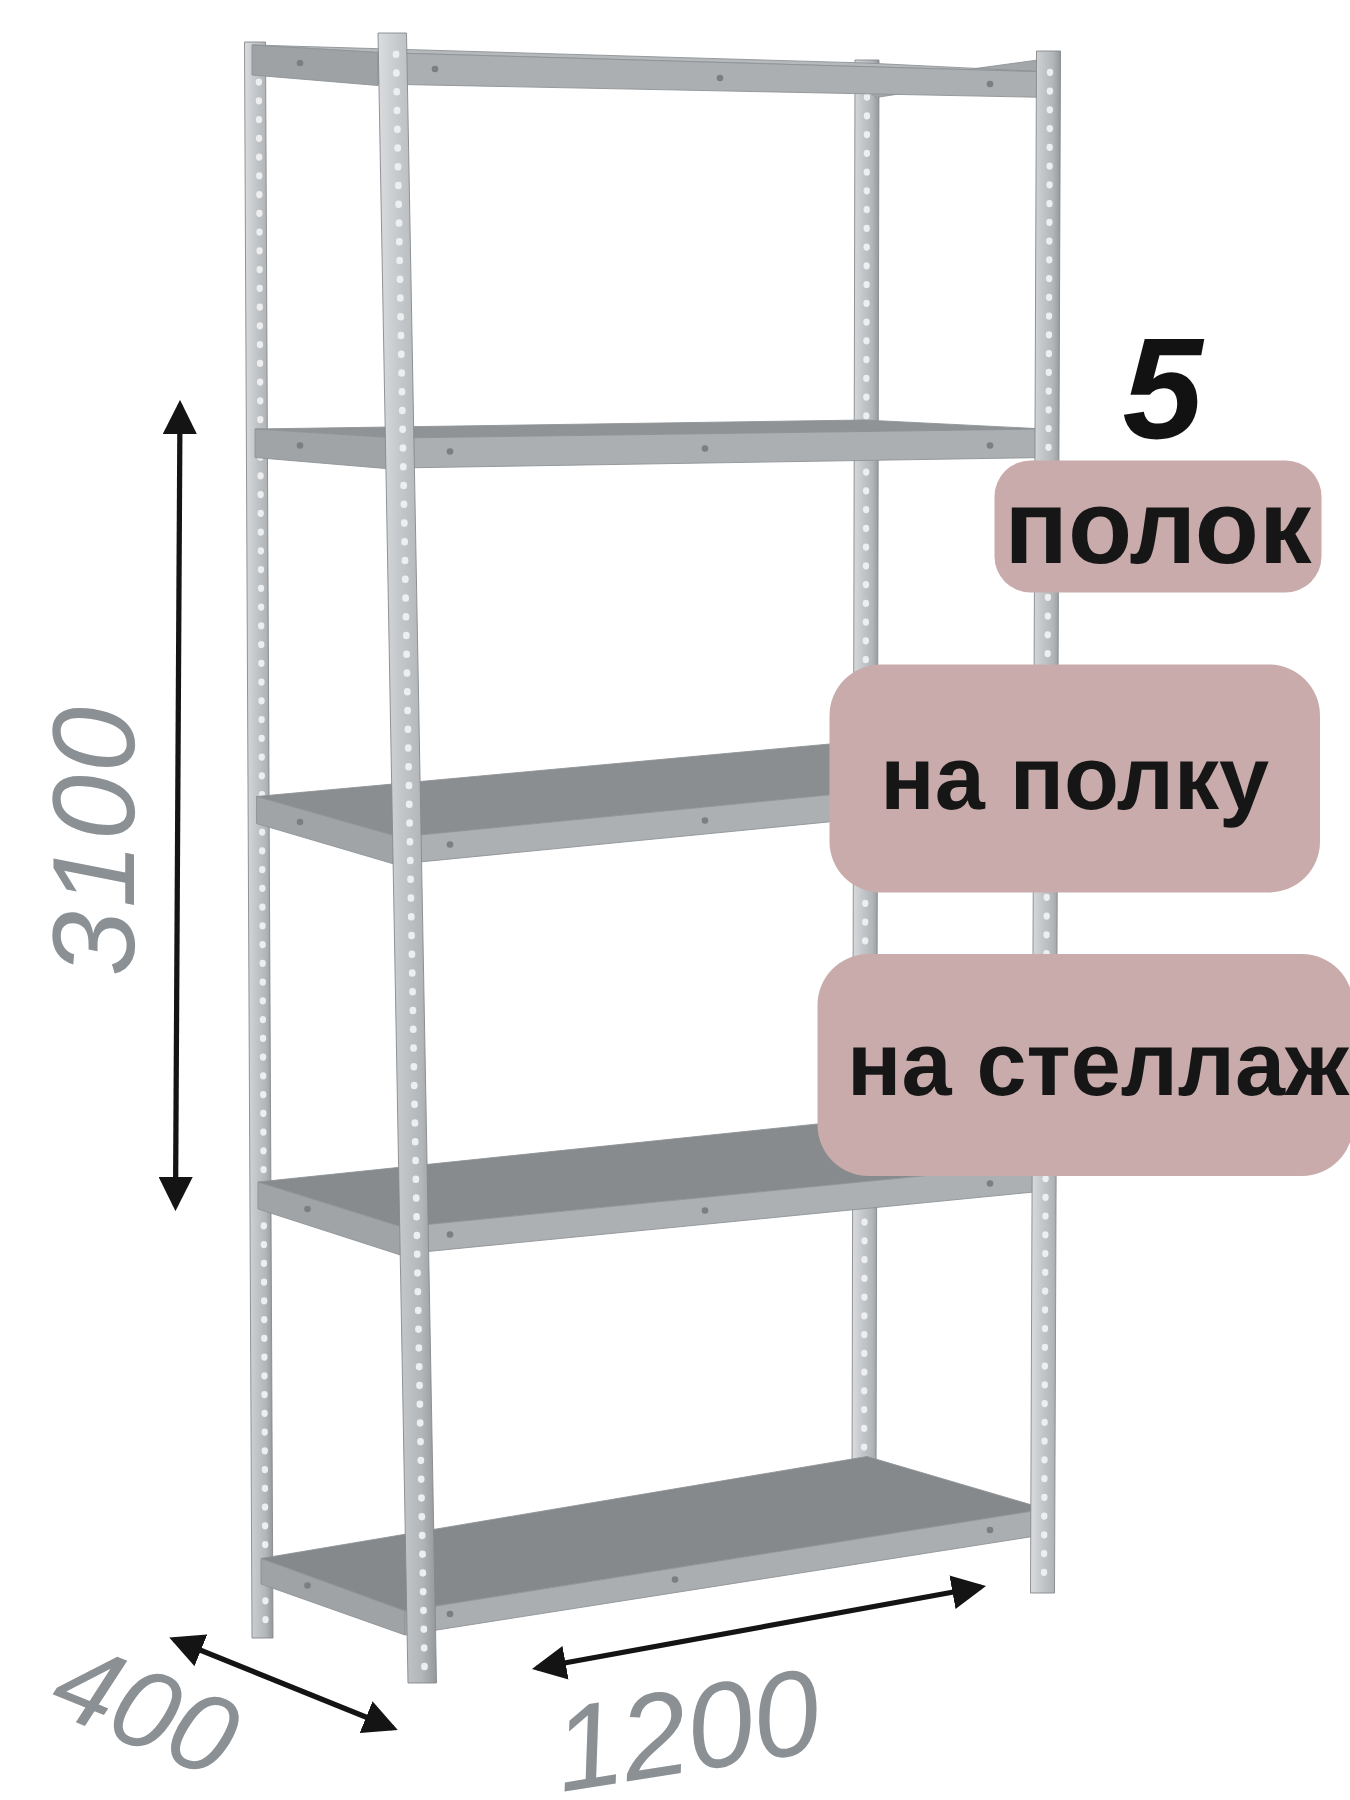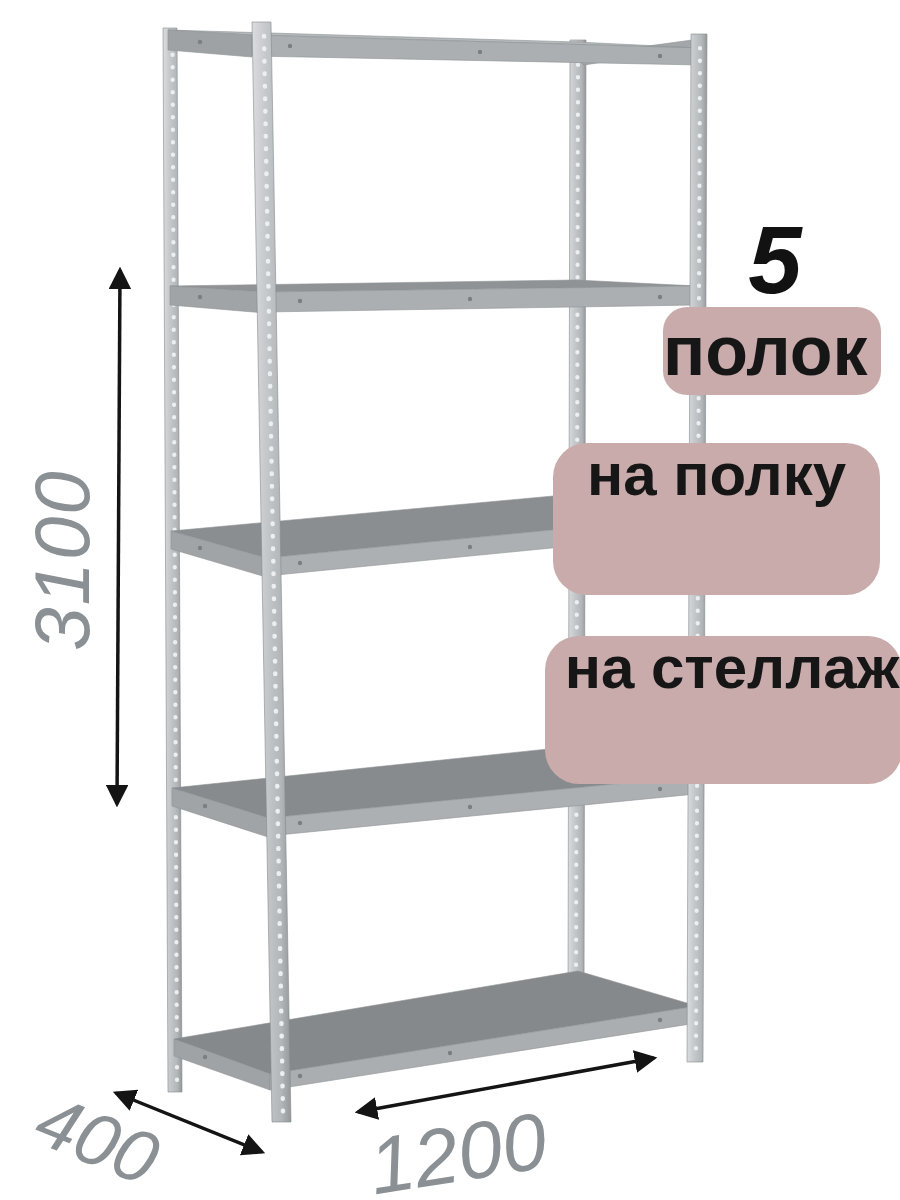--- a/index.html
+++ b/index.html
@@ -5,31 +5,32 @@
   html,body{margin:0;padding:0;background:#fff;}
   .stage{
     position:relative;width:900px;height:1200px;overflow:hidden;background:#ffffff;
     font-family:"Liberation Sans",sans-serif;
   }
   .stage svg{position:absolute;left:0;top:0;}
 
   
   .badge{
     position:absolute;background:#c9abab;color:#161616;font-weight:bold;
+    text-align:center;
   }
   .badge-count{
     left:663px;top:307px;width:218px;height:88px;border-radius:24px;
     font-size:70px;line-height:88px;
   }
   .count-number{
     position:absolute;left:715px;top:212px;width:120px;text-align:center;
     font-size:96px;line-height:1;font-weight:bold;font-style:italic;color:#121212;
   }
   .badge-two{
-    display:flex;justify-content:center;
+    display:flex;flex-direction:column;justify-content:center;
     font-size:60px;line-height:64px;
   }
   .badge-shelf{left:553px;top:443px;width:327px;height:152px;border-radius:34px;}
   .badge-rack{left:545px;top:636px;width:340px;height:148px;border-radius:34px;padding-left:17px;}
 
   
   .dim{
     position:absolute;color:#8b9094;font-style:italic;text-align:center;
     line-height:80px;height:80px;white-space:nowrap;
   }

